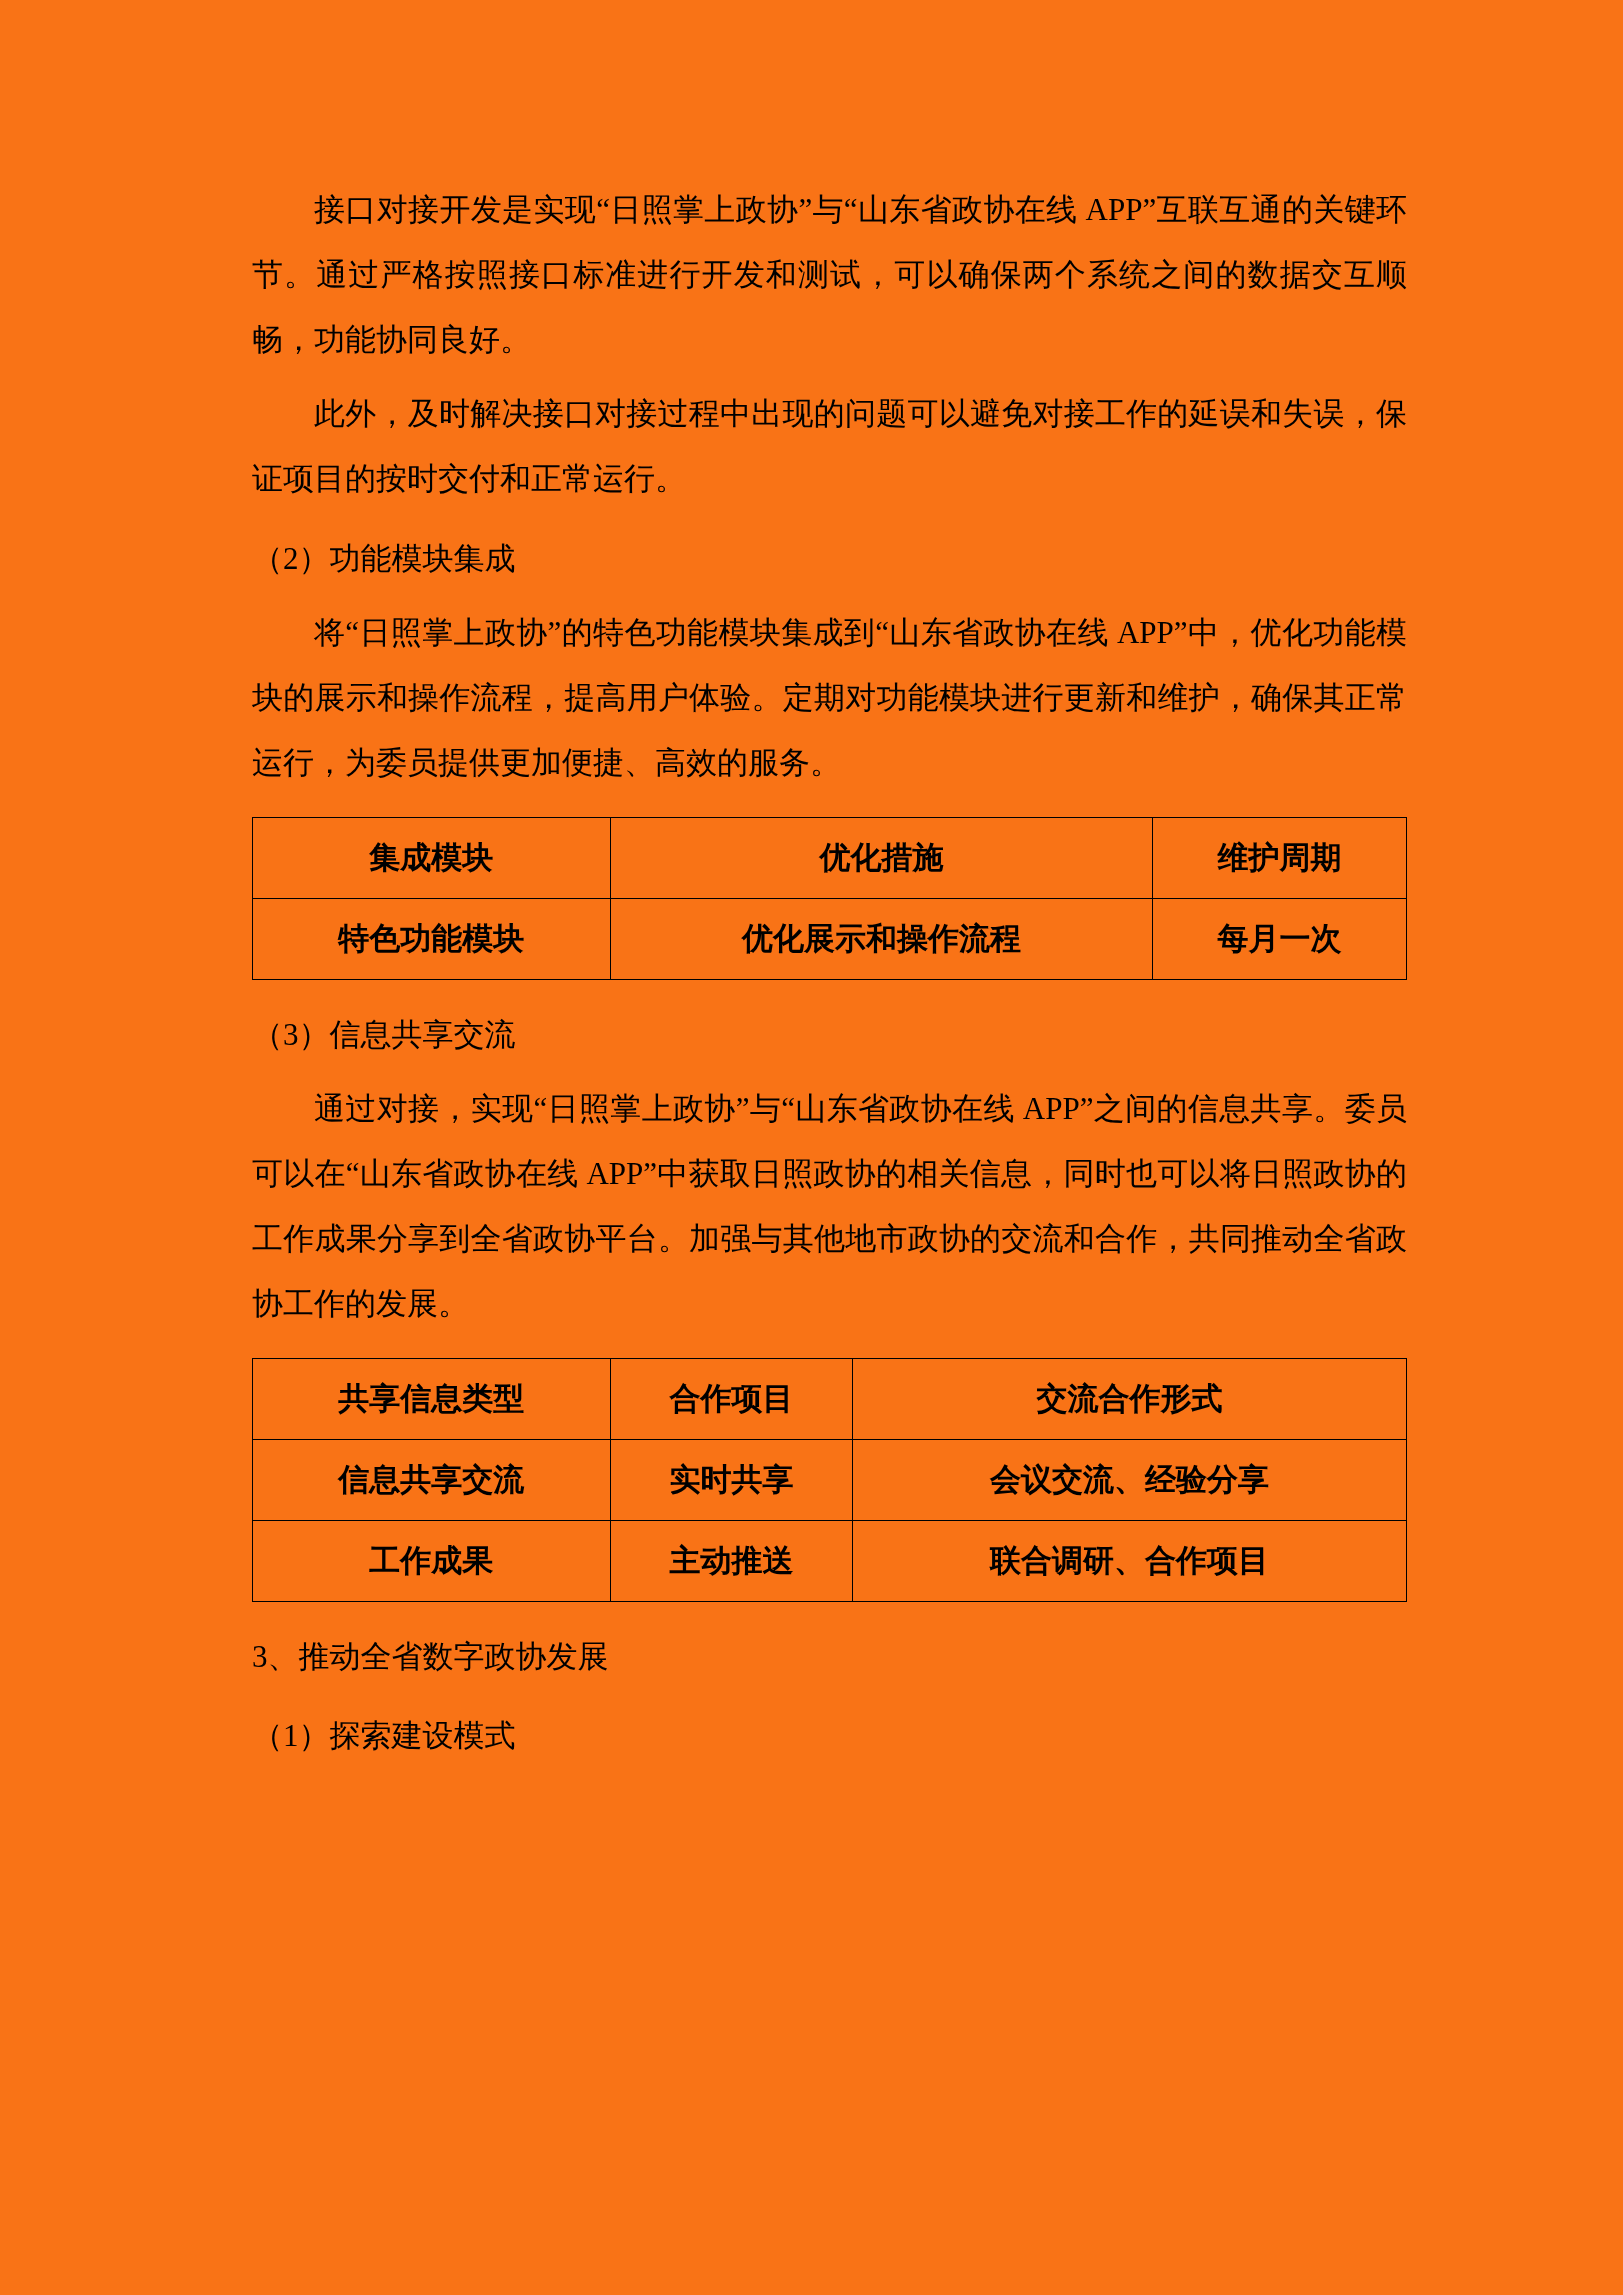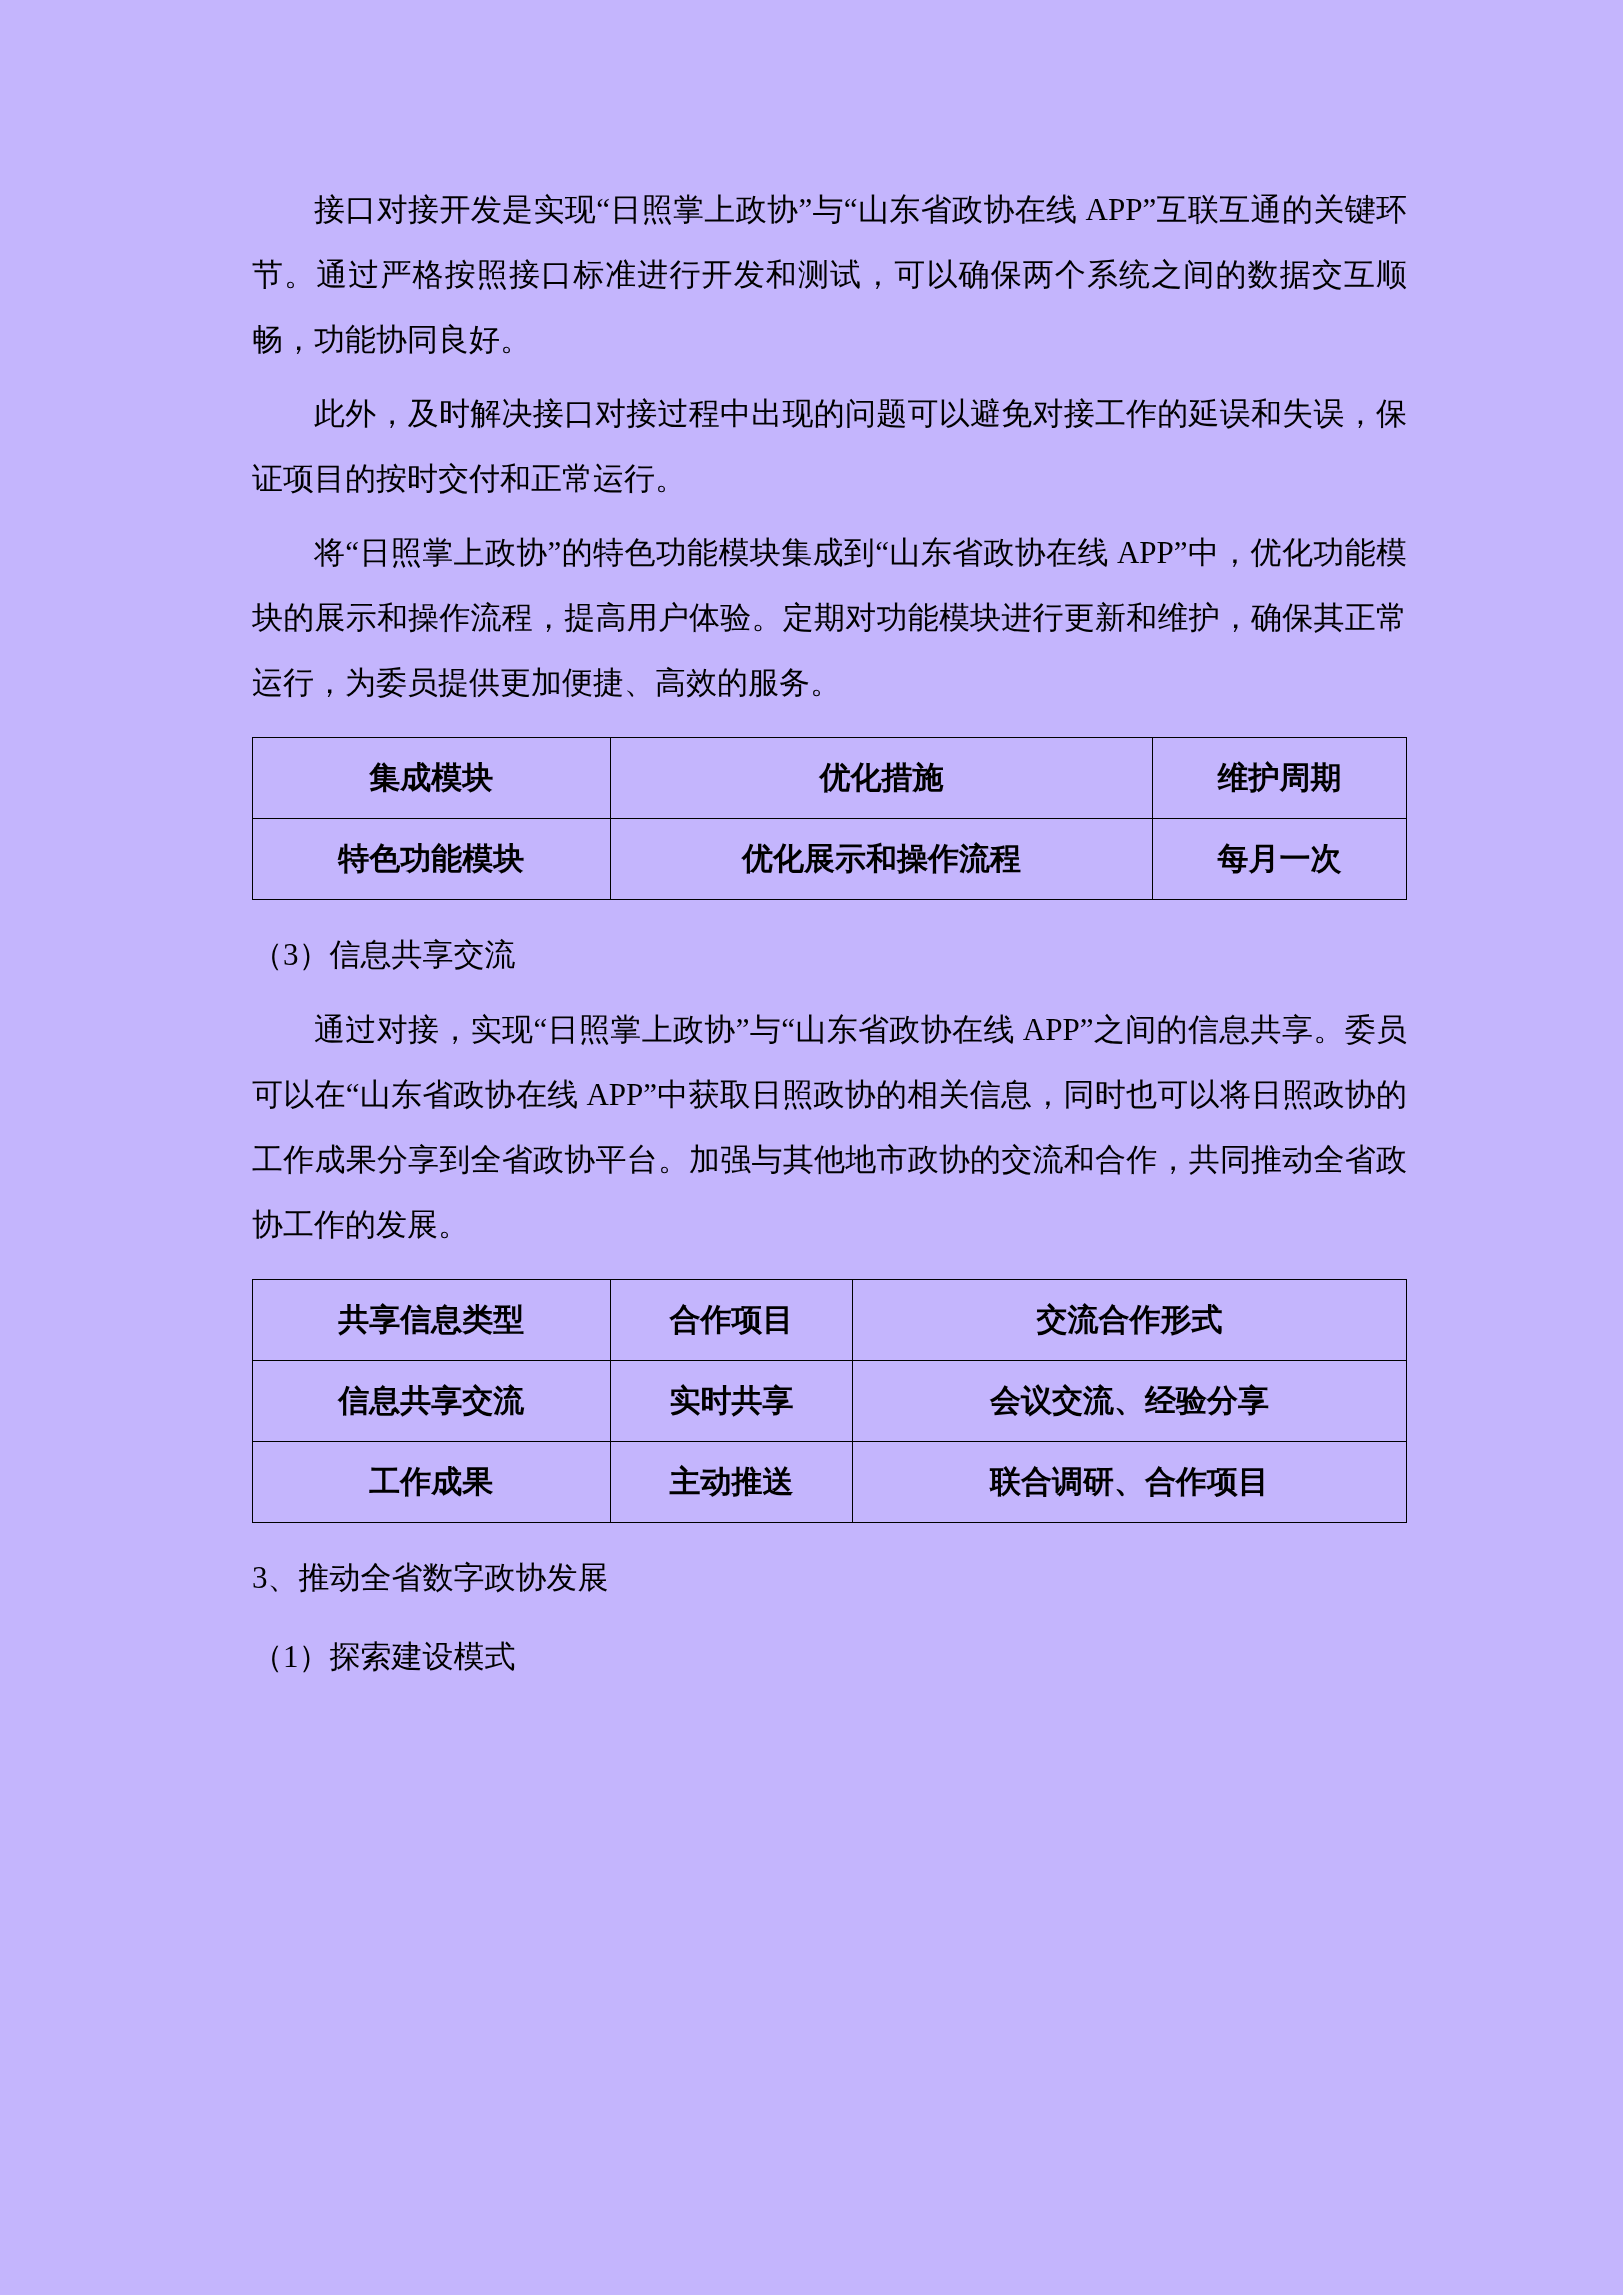--- a/index.html
+++ b/index.html
@@ -4,21 +4,21 @@
 <style>
   html, body {
     margin: 0;
     padding: 0;
     background: #ffffff;
   }
   .page {
     position: relative;
     width: 1623px;
     height: 2295px;
-    background: #c4b5fd;
+    background: #f97316;
     color: #000000;
     font-family: "Liberation Serif", "DejaVu Serif", serif;
     overflow: hidden;
   }
   .content {
     position: absolute;
     left: 252px;
     top: 177px;
     width: 1155px;
   }
@@ -60,20 +60,21 @@
 </head>
 <body>
 
 <div class="page">
   <div class="content">
 
     <p class="para">接口对接开发是实现“日照掌上政协”与“山东省政协在线 APP”互联互通的关键环节。通过严格按照接口标准进行开发和测试，可以确保两个系统之间的数据交互顺畅，功能协同良好。</p>
 
     <p class="para">此外，及时解决接口对接过程中出现的问题可以避免对接工作的延误和失误，保证项目的按时交付和正常运行。</p>
 
+    <p class="heading">（2）功能模块集成</p>
 
     <p class="para">将“日照掌上政协”的特色功能模块集成到“山东省政协在线 APP”中，优化功能模块的展示和操作流程，提高用户体验。定期对功能模块进行更新和维护，确保其正常运行，为委员提供更加便捷、高效的服务。</p>
 
     <table class="doc-table">
       <colgroup>
         <col style="width:31%">
         <col style="width:47%">
         <col style="width:22%">
       </colgroup>
       <tbody>

